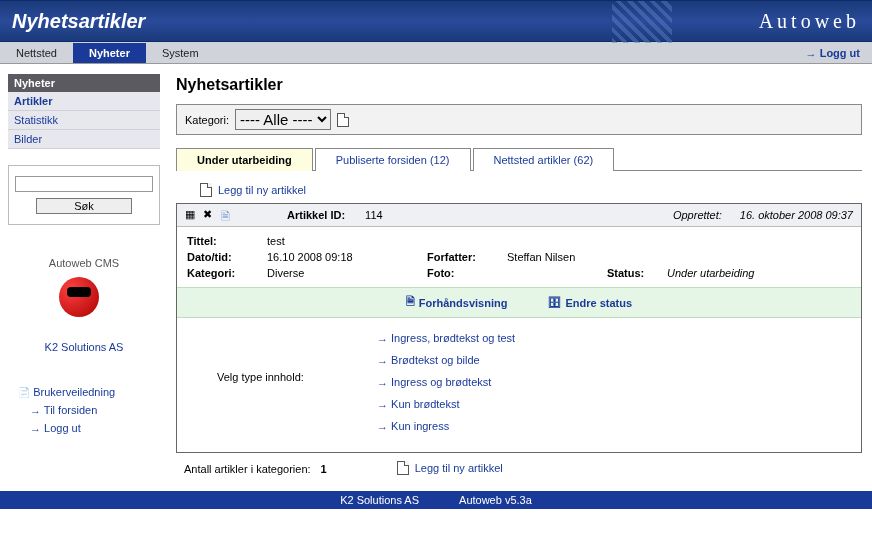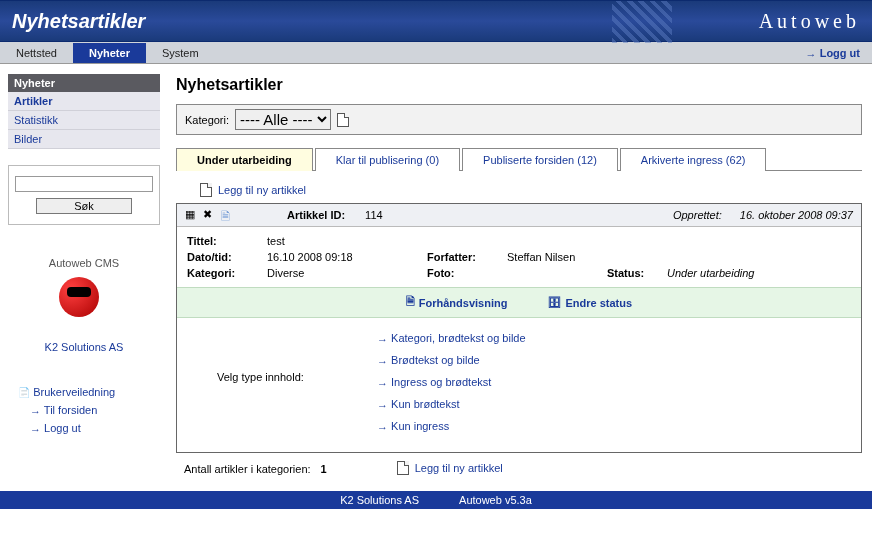--- a/index.html
+++ b/index.html
@@ -138,23 +138,22 @@
     <div class="cat-row">
       <span>Kategori:</span>
       <select class="cat-select">
         <option>---- Alle ----</option>
       </select>
       <span class="doc-icon"></span>
     </div>
 
     <div class="tabs">
       <div class="tab active"><span>Under utarbeiding</span></div>
-      <div class="tab"><span>Klar til publisering</span> (<span>0</span>)</div>
       <div class="tab"><span>Publiserte forsiden</span> (<span>12</span>)</div>
-      <div class="tab"><span>Arkiverte ingress</span> (<span>62</span>)</div>
+      <div class="tab"><span>Nettsted artikler</span> (<span>62</span>)</div>
     </div>
 
     <div class="add-link">
       <span class="doc-icon"></span>
       <span>Legg til ny artikkel</span>
     </div>
 
     <div class="article-box">
       <div class="article-head">
         <span class="article-head-icons">
@@ -200,21 +199,21 @@
         </span>
         <span class="action-link">
           <span>🗄</span>
           <span>Endre status</span>
         </span>
       </div>
 
       <div class="content-types">
         <div class="ct-label">Velg type innhold:</div>
         <div class="ct-list">
-          <a class="ct-item">Kategori, brødtekst og bilde</a>
+          <a class="ct-item">Ingress, brødtekst og test</a>
           <a class="ct-item">Brødtekst og bilde</a>
           <a class="ct-item">Ingress og brødtekst</a>
           <a class="ct-item">Kun brødtekst</a>
           <a class="ct-item">Kun ingress</a>
         </div>
       </div>
     </div>
 
     <div class="footer-row">
       <span>Antall artikler i kategorien:</span>

